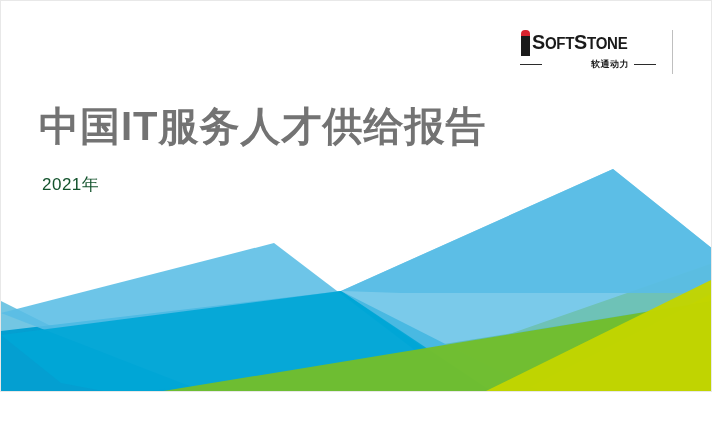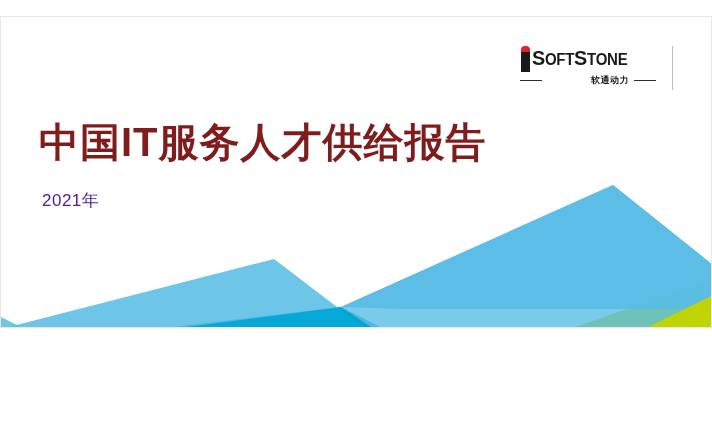--- a/index.html
+++ b/index.html
@@ -6,26 +6,25 @@
     margin: 0;
     padding: 0;
     background: #ffffff;
   }
   body {
     font-family: "Liberation Sans", sans-serif;
   }
   .slide {
     position: relative;
     width: 712px;
-    height: 312px;
+    height: 392px;
     background: #ffffff;
     overflow: hidden;
     border: 1px solid #e8e8e8;
     box-sizing: border-box;
-    margin-top: 16px;
   }
 
   
   .bg-art {
     position: absolute;
     left: 0;
     top: 0;
     width: 712px;
     height: 428px;
     z-index: 0;
@@ -178,32 +177,32 @@
   }
 
   
   .headline {
     position: absolute;
     left: 38px;
     top: 100px;
     z-index: 5;
     font-size: 40px;
     font-weight: bold;
-    color: #7f1d1d;
+    color: #737373;
     letter-spacing: 1px;
     line-height: 50px;
     white-space: nowrap;
   }
   .subline {
     position: absolute;
     left: 41px;
     top: 172px;
     z-index: 5;
     font-size: 17px;
-    color: #4c1d95;
+    color: #14532d;
     letter-spacing: 0.5px;
     line-height: 24px;
   }
 </style>
 </head>
 <body>
 
 <div class="slide">
 
   <svg class="bg-art" viewBox="0 0 712 428" width="712" height="428" preserveAspectRatio="none">

